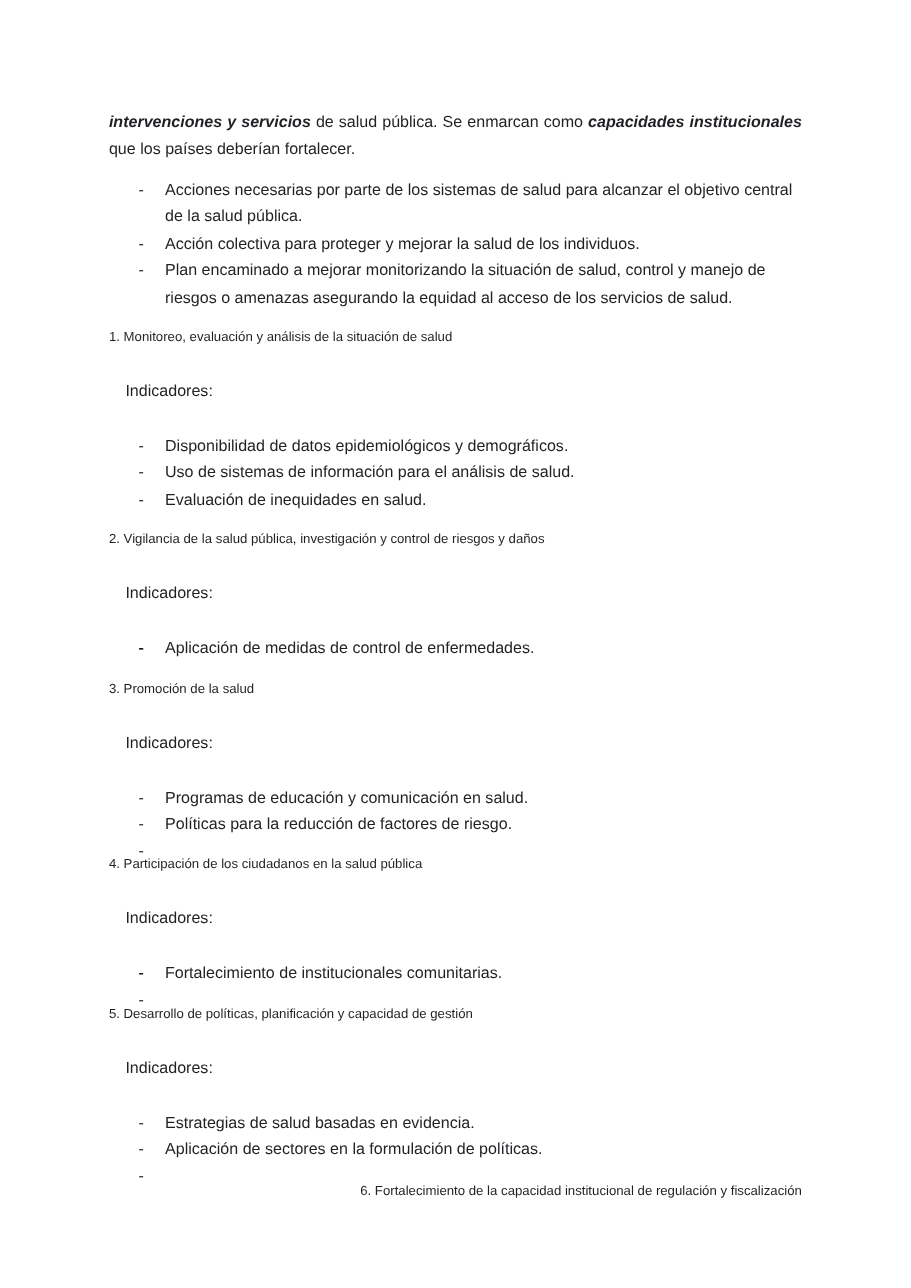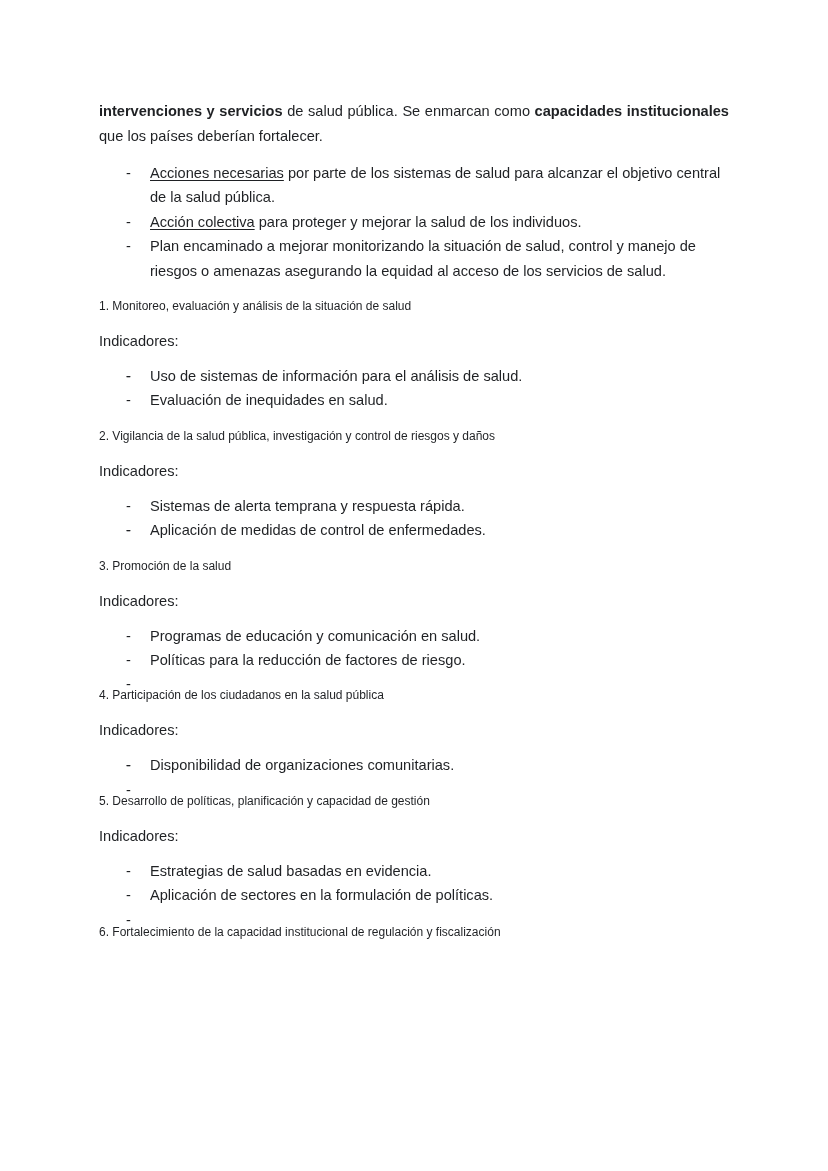--- a/index.html
+++ b/index.html
@@ -25,21 +25,21 @@
 
   
   .intro {
     font-size: 14.6px;
     line-height: 25px;
     text-align: justify;
     text-justify: inter-word;
     margin: 0 0 12px 0;
     color: #1f2124;
   }
-  .intro b { font-weight: bold; }
+  .intro b { font-weight: bold; font-style: italic; }
 
   
   ul.dash-list {
     list-style: none;
     margin: 0;
     padding: 0;
   }
   ul.dash-list > li {
     position: relative;
     padding-left: 51px;
@@ -47,93 +47,93 @@
     line-height: 24.4px;
     color: #1f2124;
     text-align: left;
   }
   ul.dash-list > li .dash {
     position: absolute;
     left: 27px;
     top: 0;
     color: #1f2124;
   }
-  .u { text-decoration: underline; text-underline-offset: 2px; }
+  .u { text-underline-offset: 2px; }
 
   
   .intro-list { margin-bottom: 10px; }
 
   
   .section { margin: 0; }
   .section-heading {
     font-size: 12px;
     line-height: 24px;
     color: #1f2124;
     margin: 0;
     padding-top: 11px;
   }
   .indicadores-label {
     font-size: 14.6px;
     line-height: 24px;
     color: #1f2124;
-    margin: 0;
+    margin: 15px;
     padding-top: 11px;
     padding-bottom: 11px;
   }
   .section .dash-list { margin-bottom: 0; }
-  .section.last .section-heading { padding-top: 12px; }
+  .section.last .section-heading { padding-top: 12px; text-align: right; }
 </style>
 </head>
 <body>
 
 <div class="page">
   <div class="content">
 
     <p class="intro"><b>intervenciones y servicios</b><span> de salud pública. Se enmarcan como </span><b>capacidades institucionales</b><span> que los países deberían fortalecer.</span></p>
 
     <ul class="dash-list intro-list">
         <li><span class="dash">-</span><span class="u">Acciones necesarias</span><span> por parte de los sistemas de salud para alcanzar el objetivo central de la salud pública.</span></li>
         <li><span class="dash">-</span><span class="u">Acción colectiva</span><span> para proteger y mejorar la salud de los individuos.</span></li>
         <li><span class="dash">-</span><span>Plan encaminado a mejorar monitorizando la situación de salud, control y manejo de riesgos o amenazas asegurando la equidad al acceso de los servicios de salud.</span></li>
       </ul>
 
     <div>
         <div class="section">
           <p class="section-heading">1. Monitoreo, evaluación y análisis de la situación de salud</p>
           <p class="indicadores-label">Indicadores:</p>
           <ul class="dash-list">
-            <li><span class="dash">-</span></li>
+            <li><span class="dash">-</span><span>Disponibilidad de datos epidemiológicos y demográficos.</span></li>
             <li><span class="dash">-</span><span>Uso de sistemas de información para el análisis de salud.</span></li>
             <li><span class="dash">-</span><span>Evaluación de inequidades en salud.</span></li>
           </ul>
         </div>
         <div class="section">
           <p class="section-heading">2. Vigilancia de la salud pública, investigación y control de riesgos y daños</p>
           <p class="indicadores-label">Indicadores:</p>
           <ul class="dash-list">
-            <li><span class="dash">-</span><span>Sistemas de alerta temprana y respuesta rápida.</span></li>
+            <li><span class="dash">-</span></li>
             <li><span class="dash">-</span></li>
             <li><span class="dash">-</span><span>Aplicación de medidas de control de enfermedades.</span></li>
           </ul>
         </div>
         <div class="section">
           <p class="section-heading">3. Promoción de la salud</p>
           <p class="indicadores-label">Indicadores:</p>
           <ul class="dash-list">
             <li><span class="dash">-</span><span>Programas de educación y comunicación en salud.</span></li>
             <li><span class="dash">-</span><span>Políticas para la reducción de factores de riesgo.</span></li>
             <li><span class="dash">-</span></li>
           </ul>
         </div>
         <div class="section">
           <p class="section-heading">4. Participación de los ciudadanos en la salud pública</p>
           <p class="indicadores-label">Indicadores:</p>
           <ul class="dash-list">
             <li><span class="dash">-</span></li>
-            <li><span class="dash">-</span><span>Disponibilidad de organizaciones comunitarias.</span></li>
+            <li><span class="dash">-</span><span>Fortalecimiento de institucionales comunitarias.</span></li>
             <li><span class="dash">-</span></li>
           </ul>
         </div>
         <div class="section">
           <p class="section-heading">5. Desarrollo de políticas, planificación y capacidad de gestión</p>
           <p class="indicadores-label">Indicadores:</p>
           <ul class="dash-list">
             <li><span class="dash">-</span><span>Estrategias de salud basadas en evidencia.</span></li>
             <li><span class="dash">-</span><span>Aplicación de sectores en la formulación de políticas.</span></li>
             <li><span class="dash">-</span></li>

